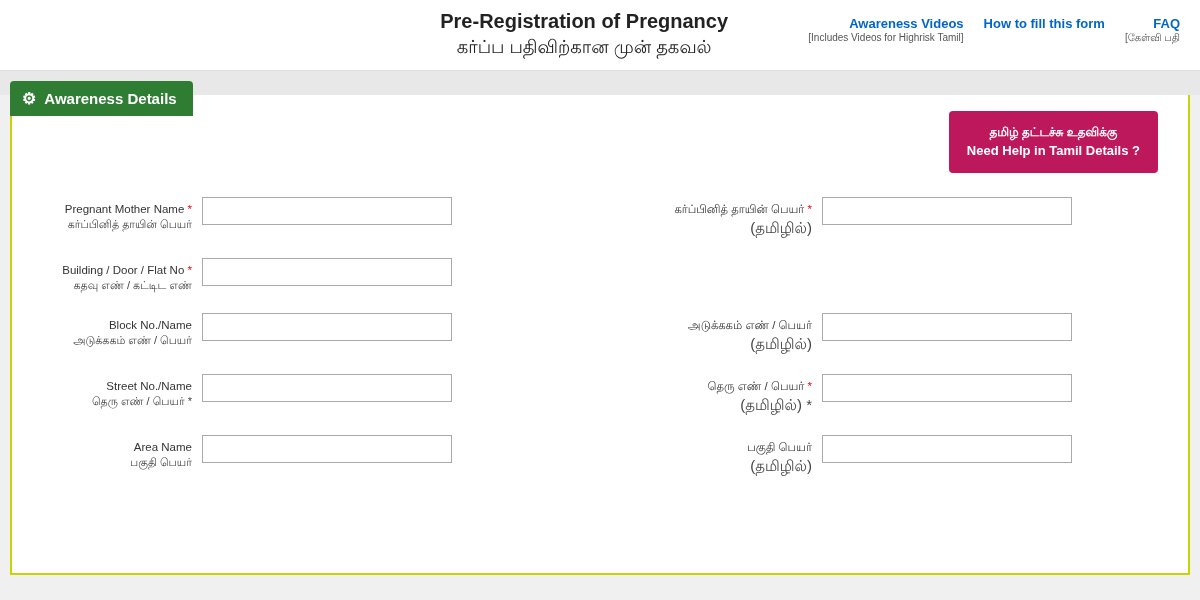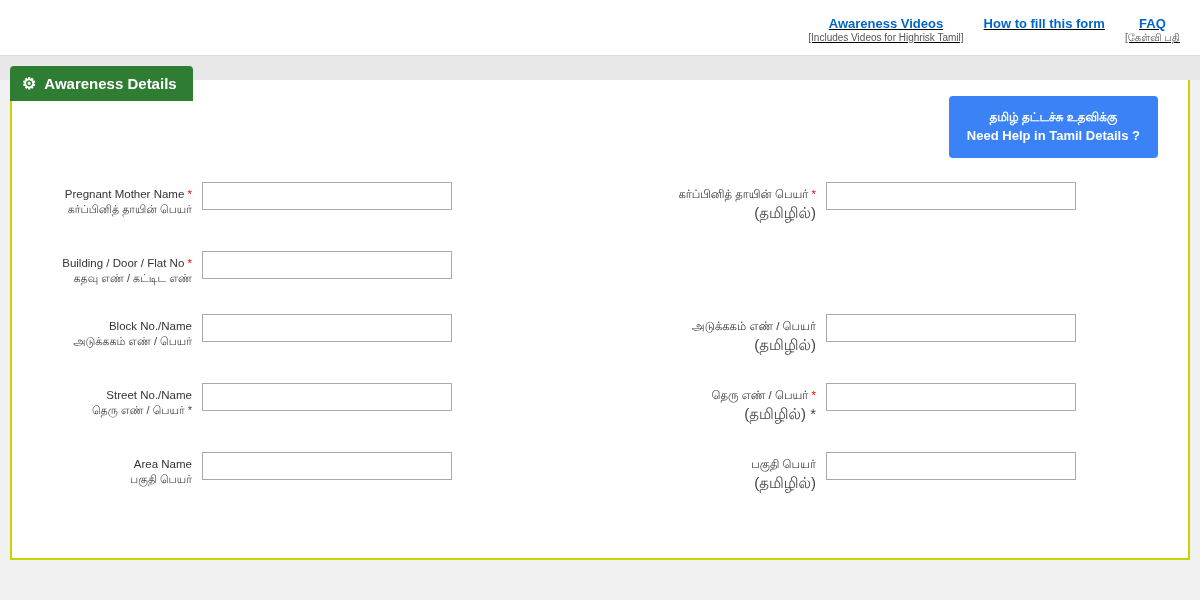--- a/index.html
+++ b/index.html
@@ -34,22 +34,21 @@
     }
     .header-links {
       display: flex;
       gap: 20px;
       align-items: flex-start;
       padding-top: 4px;
       min-width: 340px;
       justify-content: flex-end;
     }
     .header-link {
-      text-align: center;
-      text-decoration: underline;
+      text-align: right;
     }
     .header-link a {
       color: #0066cc;
       text-decoration: none;
       font-size: 13px;
       font-weight: bold;
     }
     .header-link .sub-link {
       font-size: 10px;
       color: #555;
@@ -81,40 +80,40 @@
       border: 2px solid #c8d400;
       border-top: none;
       margin: 0 10px;
       padding: 16px 30px 20px 30px;
       min-height: 480px;
     }
     .tamil-typing-btn {
       display: block;
       margin-left: auto;
       margin-bottom: 16px;
-      background: #3b82f6;
+      background: #be185d;
       color: #fff;
       border: none;
       padding: 12px 18px;
       font-size: 13px;
       font-weight: bold;
       border-radius: 4px;
       cursor: pointer;
       text-align: center;
       line-height: 1.5;
       max-width: 240px;
     }
     .tamil-typing-btn .tamil-line {
       font-size: 12px;
       display: block;
     }
     .form-grid {
       display: grid;
       grid-template-columns: 1fr 1fr;
-      gap: 12px;
+      gap: 4px;
     }
     .form-field {
       display: flex;
       align-items: flex-start;
       padding: 8px 10px 8px 0;
       gap: 10px;
     }
     .form-field.right-field {
       padding-left: 40px;
     }
@@ -163,20 +162,24 @@
     }
     .section-wrapper {
       margin-top: 0;
     }
   </style>
 </head>
 <body>
 
 <div class="header">
   <div style="min-width:340px;"></div>
+  <div class="header-title">
+    <div class="main-title">Pre-Registration of Pregnancy</div>
+    <div class="sub-title">கர்ப்ப பதிவிற்கான முன் தகவல்</div>
+  </div>
   <div class="header-links">
     <div class="header-link">
       <a href="#">Awareness Videos</a>
       <span class="sub-link">[Includes Videos for Highrisk Tamil]</span>
     </div>
     <div class="header-link">
       <a href="#">How to fill this form</a>
     </div>
     <div class="header-link">
       <a href="#">FAQ</a>

